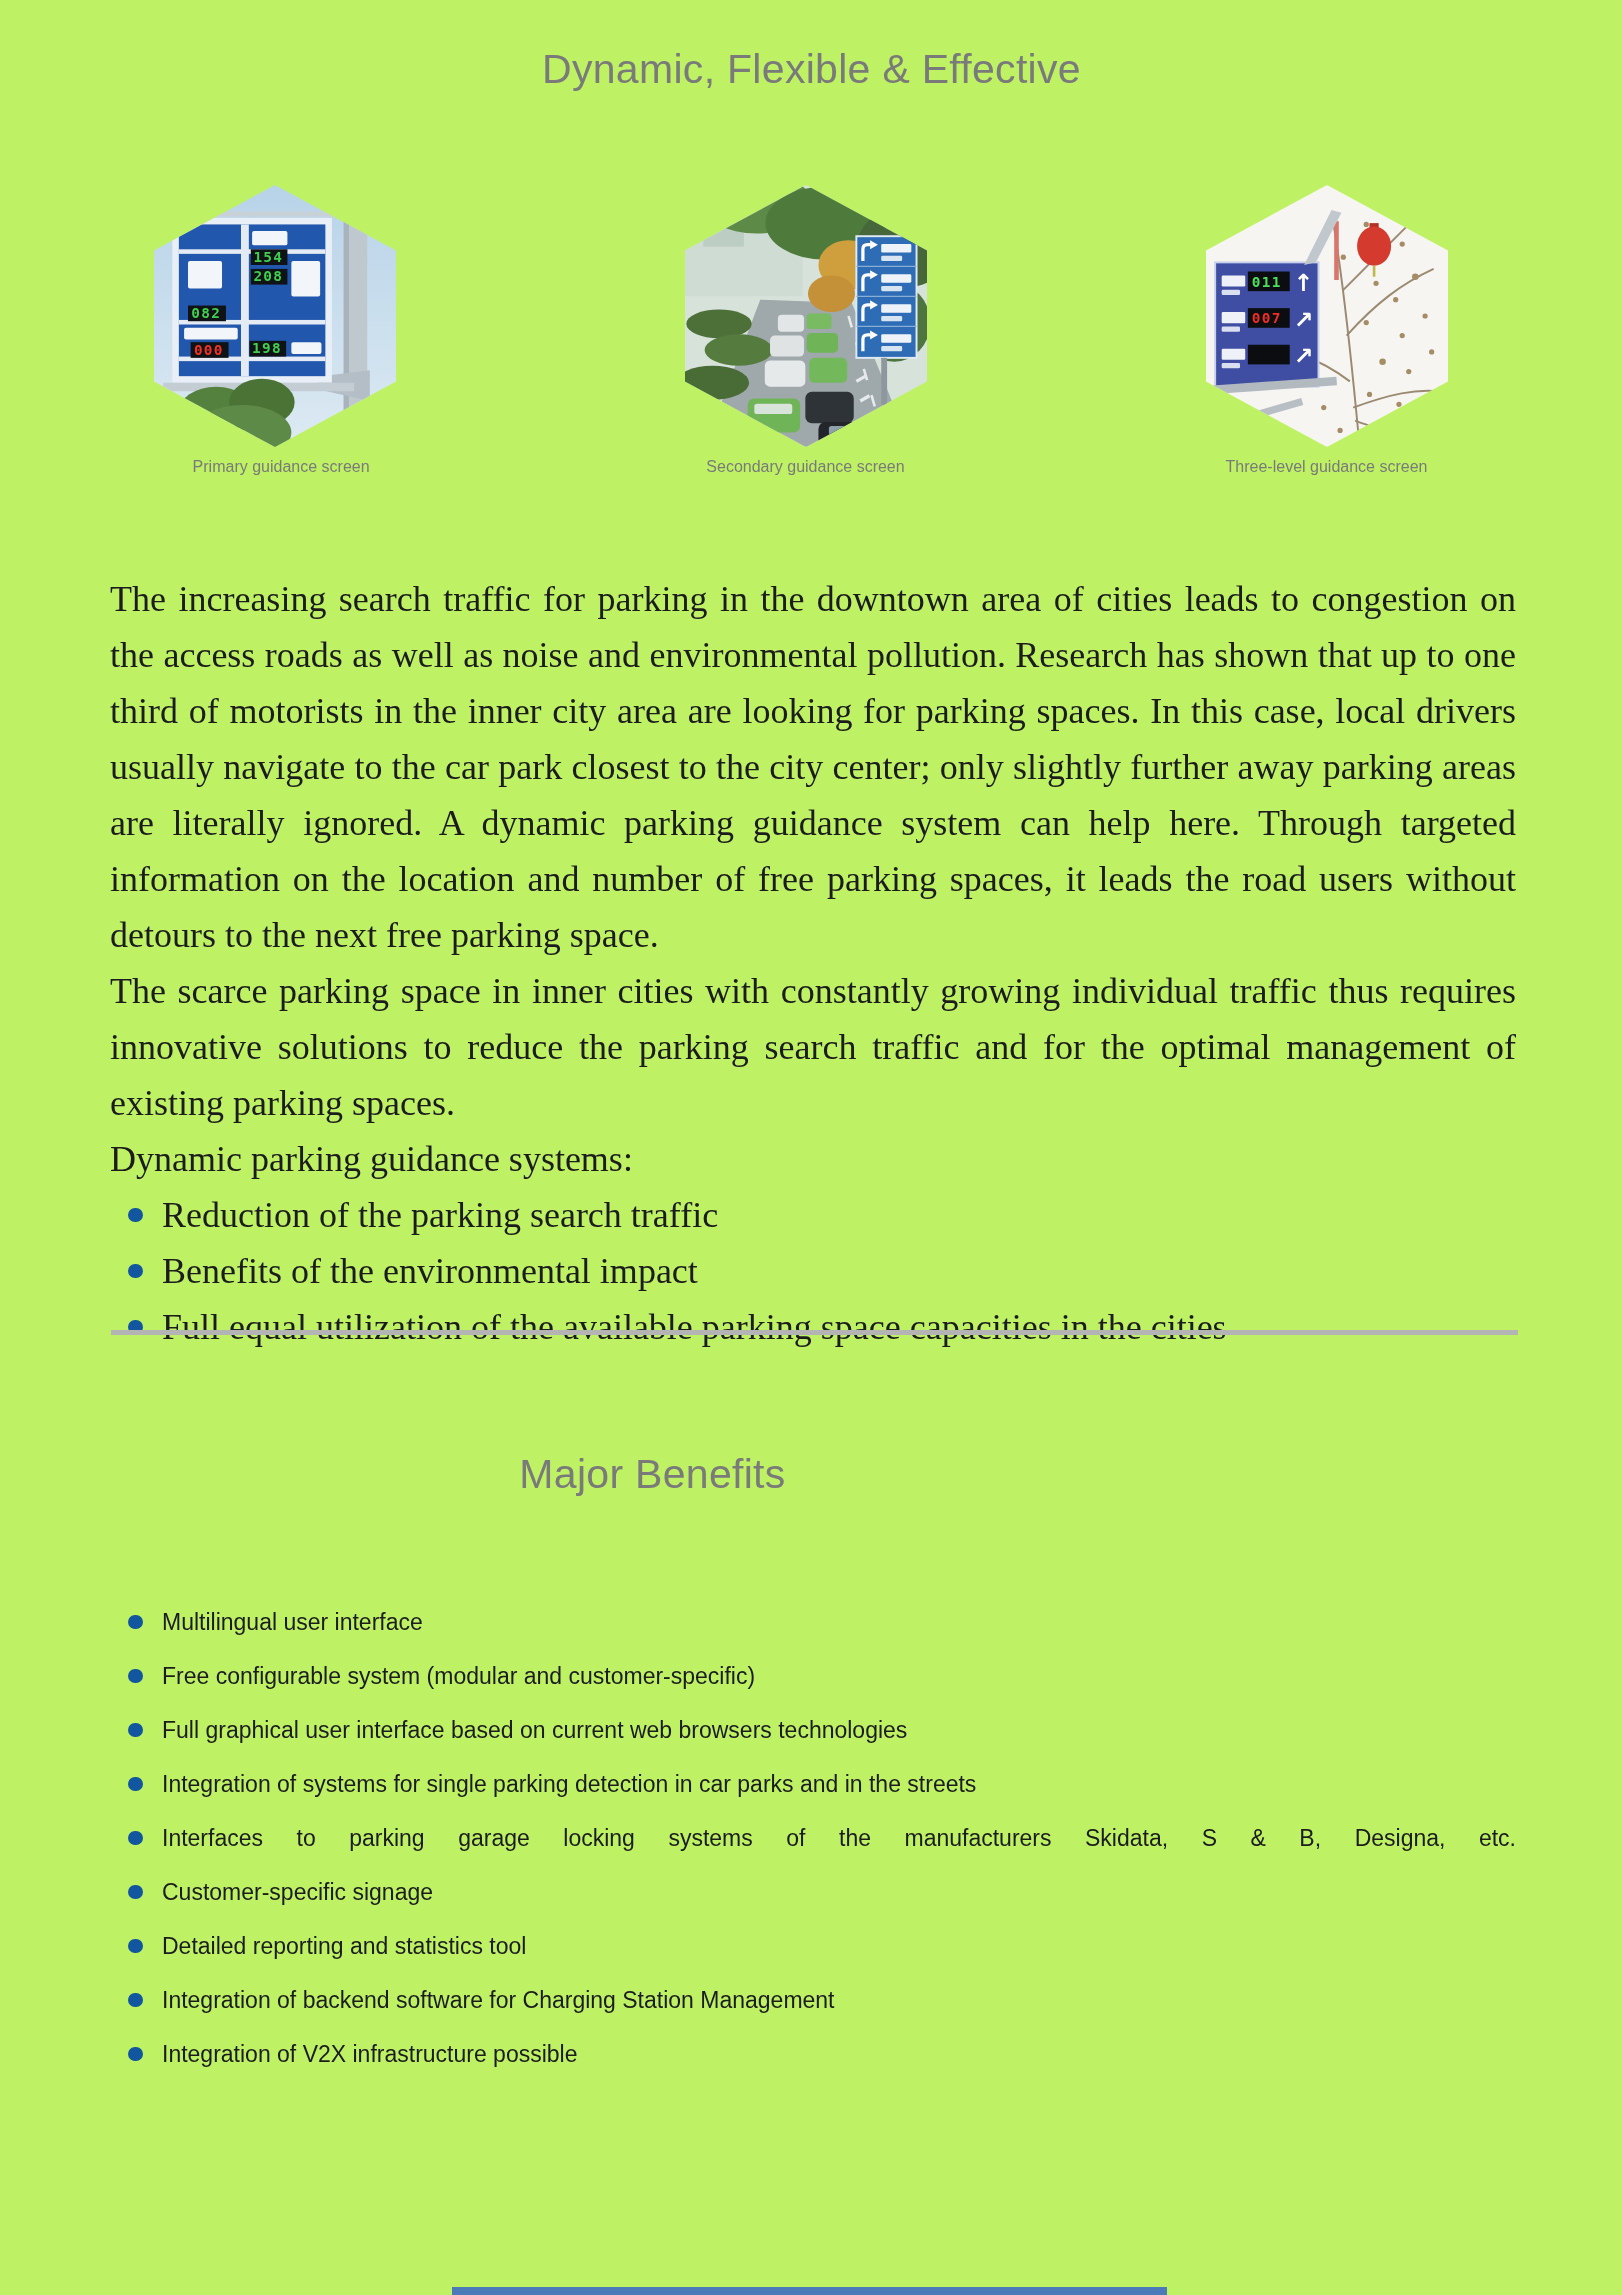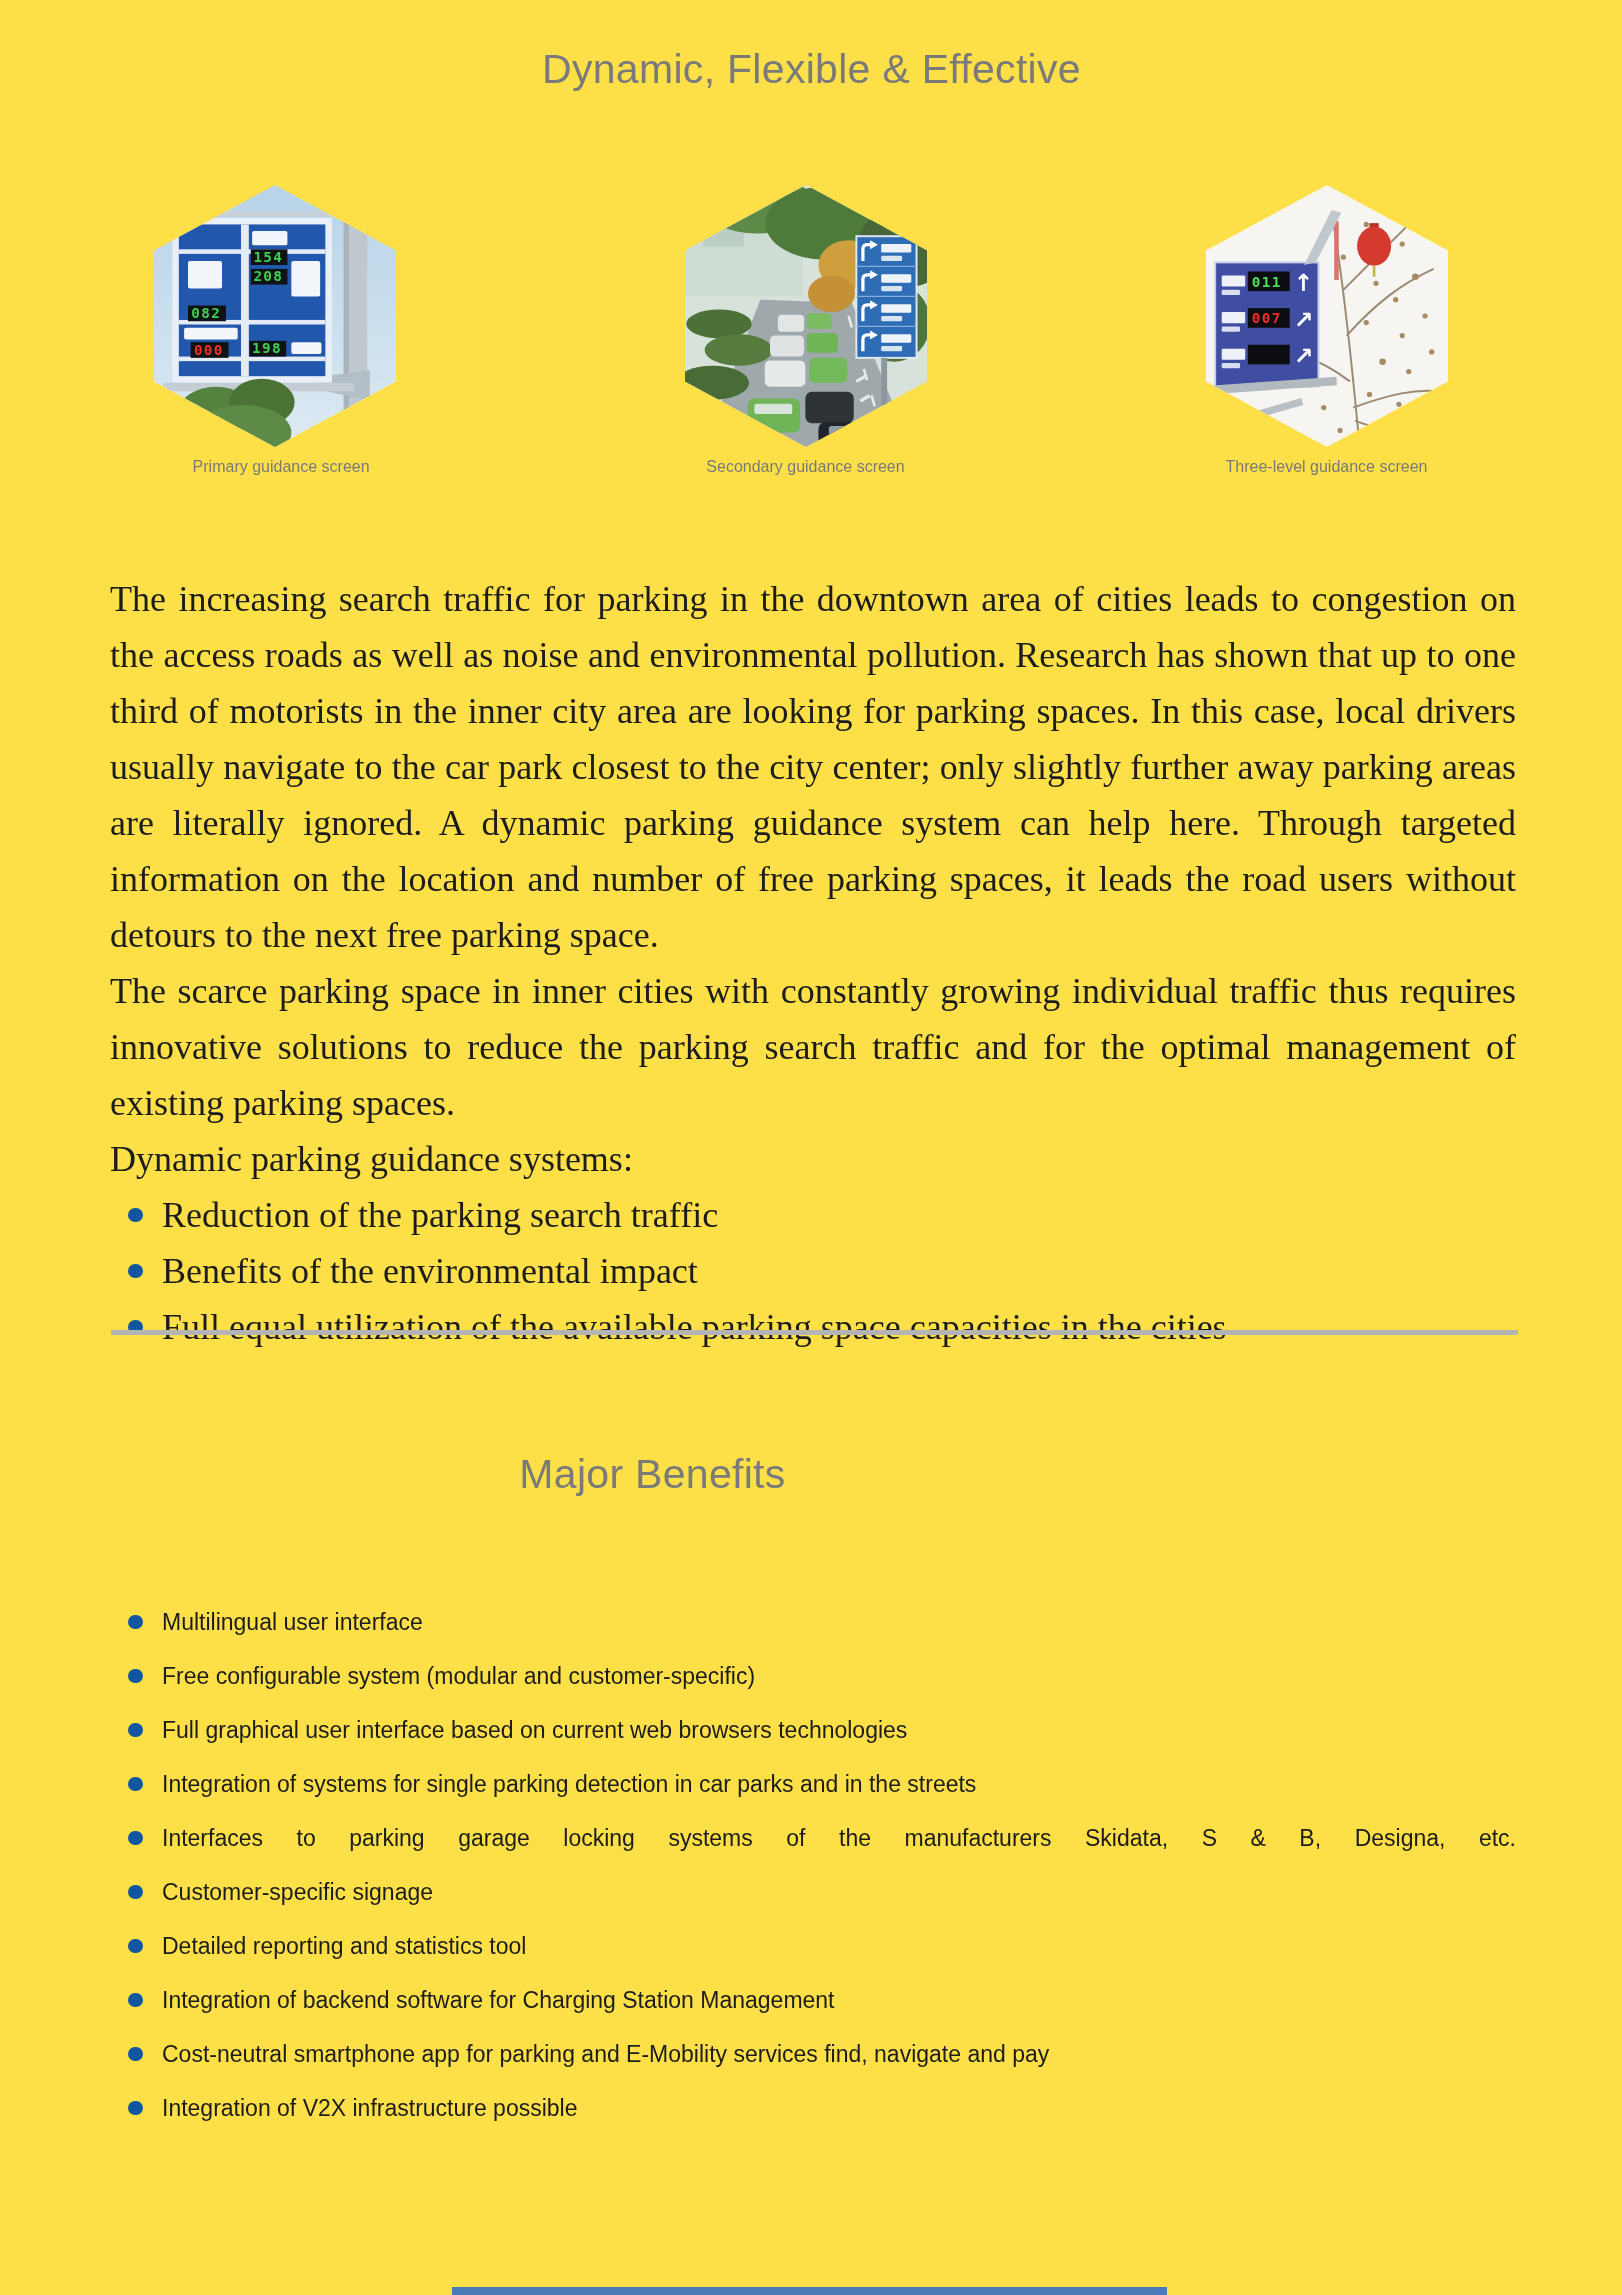--- a/index.html
+++ b/index.html
@@ -5,21 +5,21 @@
   :root{
     --c-heading_gray:#7a7a7a;
     --c-body_text:#1c1c1c;
     --c-bullet_blue:#11569f;
     --c-divider_gray:#b4b4b4;
     --c-footer_bar_blue:#4a7ab8;
   }
   *{margin:0;padding:0;box-sizing:border-box;}
   html,body{background:#ffffff;}
   .page{
-    position:relative;width:1623px;height:2295px;background:#fde047;overflow:hidden;
+    position:relative;width:1623px;height:2295px;background:#bef264;overflow:hidden;
     font-family:"Liberation Sans",sans-serif;color:var(--c-body_text);
   }
   .page-title{
     position:absolute;top:47px;left:0;width:1623px;text-align:center;
     font-size:41px;line-height:1.1;font-weight:400;color:var(--c-heading_gray);
     letter-spacing:0.3px;
   }
   .figure{position:absolute;width:198px;}
   .figure .hex{
     width:242px;height:262px;overflow:hidden;
@@ -288,21 +288,20 @@
   <div class="benefits">
     <ul class="dot-list">
         <li>Multilingual user interface</li>
         <li>Free configurable system (modular and customer-specific)</li>
         <li>Full graphical user interface based on current web browsers technologies</li>
         <li>Integration of systems for single parking detection in car parks and in the streets</li>
         <li>Interfaces to parking garage locking systems of the manufacturers Skidata, S &amp; B, Designa, etc.</li>
         <li>Customer-specific signage</li>
         <li>Detailed reporting and statistics tool</li>
         <li>Integration of backend software for Charging Station Management</li>
-        <li>Cost-neutral smartphone app for parking and E-Mobility services find, navigate and pay</li>
         <li>Integration of V2X infrastructure possible</li>
       </ul>
   </div>
 
   <div class="footer-bar"></div>
 
 </div>
 
 
 </body></html>

